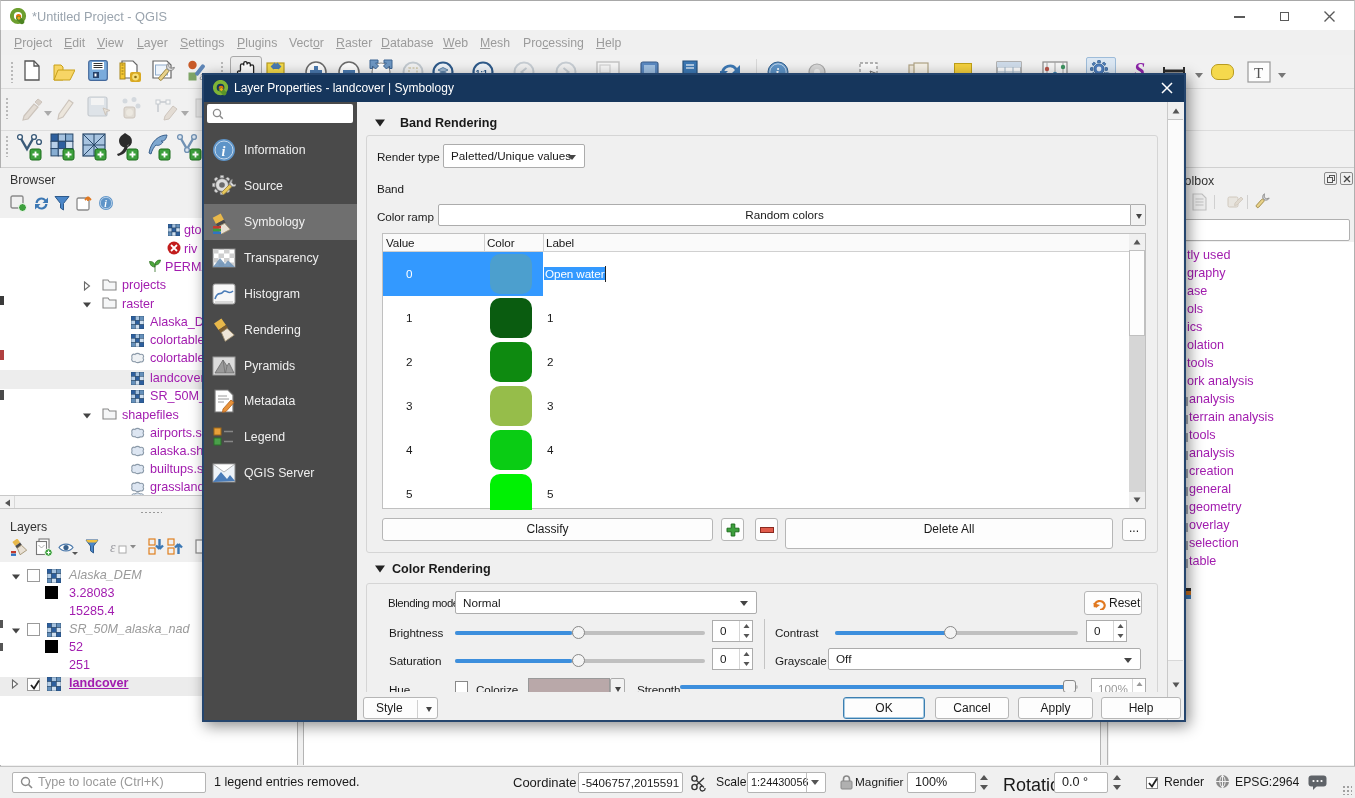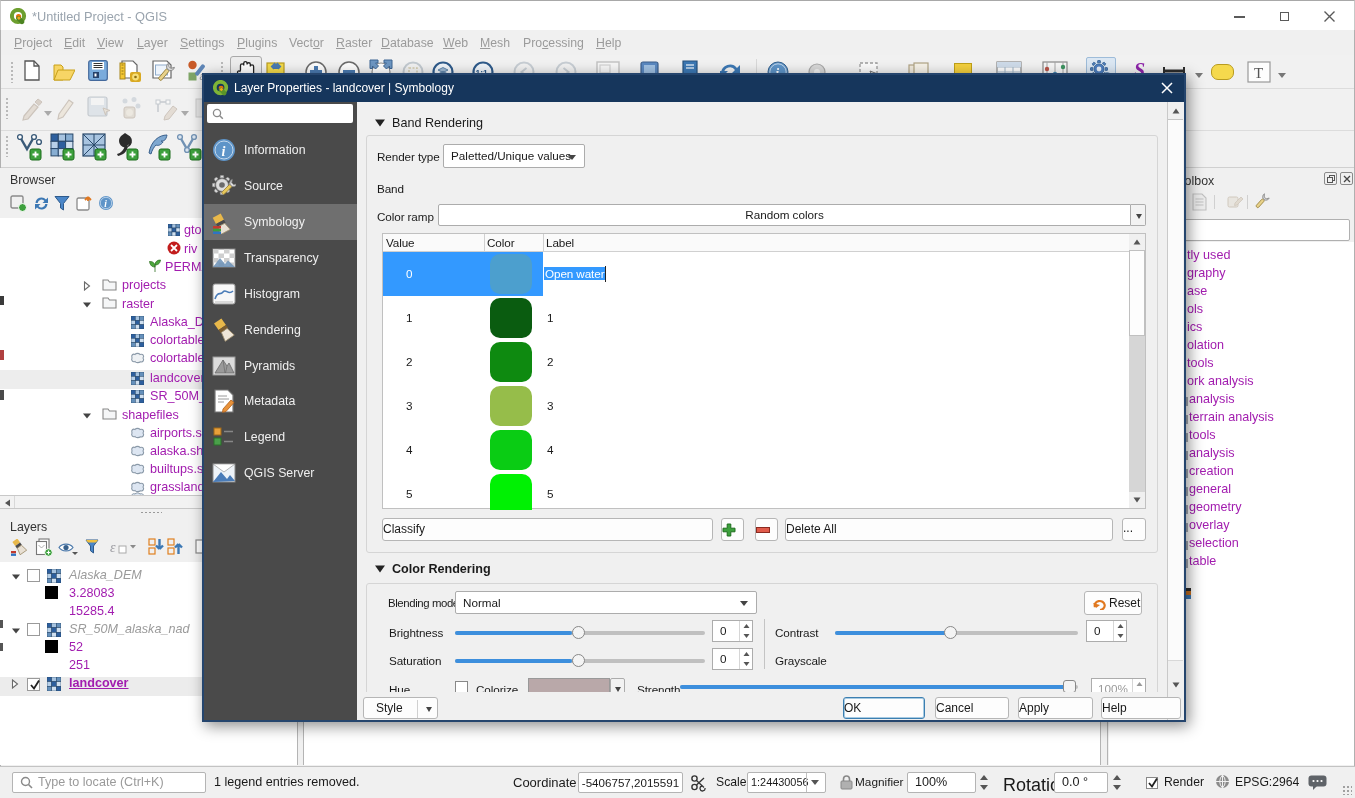--- a/index.html
+++ b/index.html
@@ -40,21 +40,21 @@
 .sideitem .lbl { position:absolute; left:40px; top:11px; }
 .sideicon { position:absolute; left:8px; top:6px; width:24px; height:24px; }
 #dlg-main { position:absolute; left:153px; top:27px; width:827px; height:618px; background:#f0f0f0; overflow:hidden; }
 .grp { position:absolute; border:1px solid #d5d5d5; border-radius:3px; }
 .dlabel { position:absolute; font-size:11.7px; letter-spacing:-0.1px; color:#1a1a1a; }
 .combo { position:absolute; background:#fff; border:1px solid #acacac; border-radius:2px; font-size:11.7px; }
 .combo .ctext { position:absolute; left:7px; top:3px; white-space:nowrap; }
 .arrow-dn { position:absolute; width:0; height:0; border-left:4px solid transparent;
   border-right:4px solid transparent; border-top:5px solid #444; }
 .btn { position:absolute; background:#fdfdfd; border:1px solid #b6b6b6; border-radius:3px;
-  font-size:12px; text-align:left; color:#1a1a1a; }
+  font-size:12px; text-align:center; color:#1a1a1a; }
 .spin { position:absolute; background:#fff; border:1px solid #acacac; font-size:11.7px; }
 .spin .sarr { position:absolute; right:0; top:0; width:13px; height:100%; border-left:1px solid #d6d6d6; }
 .slider-track { position:absolute; height:4px; border-radius:2px; background:#c0c0c0; }
 .slider-fill { position:absolute; height:4px; border-radius:2px; background:#3d8fdd; }
 .slider-handle { position:absolute; width:13px; height:13px; border-radius:7px;
   background:#f4f4f4; border:1px solid #888; }
 </style>
 </head>
 <body>
 <div id="stage">
@@ -879,21 +879,21 @@
           <path d="M1 3 h22 l-11 8 z" fill="#fff" stroke="#888" stroke-width="0.6"></path>
         </svg>
         <div class="lbl">QGIS Server</div>
       </div>
     </div>
     <div id="dlg-main">
 
       <svg class="abs" style="left:17px; top:16px" width="12" height="10" viewBox="0 0 12 10">
           <path d="M1 1.5 l5 7 5 -7 z" fill="#222"></path>
         </svg>
-      <div class="abs" style="left:35px; top:14px; font-size:12.6px; font-weight:normal">Band Rendering</div>
+      <div class="abs" style="left:43px; top:14px; font-size:12.6px; font-weight:bold">Band Rendering</div>
       <div class="grp" style="left:9px; top:33px; width:792px; height:418px"></div>
       <div class="dlabel" style="left:20px; top:48px">Render type</div>
       <div class="combo" style="left:86px; top:42px; width:142px; height:24px">
         <div class="ctext" style="top:4px">Paletted/Unique values</div>
         <div class="arrow-dn" style="right:8px; top:10px"></div>
       </div>
       <div class="dlabel" style="left:20px; top:80px">Band</div>
       <div class="dlabel" style="left:20px; top:108px">Color ramp</div>
       <div class="combo" style="left:81px; top:102px; width:693px; height:22px; border-radius:2px 0 0 2px">
         <div class="abs" style="left:0; top:3px; width:100%; text-align:center">Random colors</div>
@@ -952,21 +952,21 @@
       <div class="btn" style="left:364px; top:416px; width:23px; height:23px">
         <svg style="margin-top:4px" width="14" height="14" viewBox="0 0 14 14">
             <path d="M5.2 1 h3.6 v4.2 H13 v3.6 H8.8 V13 H5.2 V8.8 H1 V5.2 h4.2 z" fill="#3da03d" stroke="#1e6e1e" stroke-width="1"></path>
           </svg>
       </div>
       <div class="btn" style="left:398px; top:416px; width:23px; height:23px">
         <svg style="margin-top:8px" width="14" height="6" viewBox="0 0 14 6">
             <rect x="0.5" y="0.5" width="13" height="5" fill="#e05a4a" stroke="#8a2a20" stroke-width="1"></rect>
           </svg>
       </div>
-      <div class="btn" style="left:428px; top:416px; width:328px; height:23px; line-height:21px">Delete All</div>
+      <div class="btn" style="left:428px; top:416px; width:328px; height:31px; line-height:21px">Delete All</div>
       <div class="btn" style="left:765px; top:416px; width:24px; height:23px; line-height:18px">...</div>
 
       <svg class="abs" style="left:17px; top:462px" width="12" height="10" viewBox="0 0 12 10">
           <path d="M1 1.5 l5 7 5 -7 z" fill="#222"></path>
         </svg>
       <div class="abs" style="left:35px; top:460px; font-size:12.6px; font-weight:bold">Color Rendering</div>
       <div class="grp" style="left:9px; top:481px; width:792px; height:140px"></div>
       <div class="dlabel" style="left:31px; top:495px; font-size:11.4px; letter-spacing:-0.4px">Blending mode</div>
       <div class="combo" style="left:98px; top:489px; width:302px; height:23px">
         <div class="ctext" style="top:3.5px">Normal</div>
@@ -1013,20 +1013,24 @@
       <div class="spin" style="left:355px; top:546px; width:41px; height:22px">
         <div class="abs" style="left:7px; top:3px">0</div>
         <div class="sarr">
             <svg style="position:absolute;left:3px;top:3px" width="7" height="14" viewBox="0 0 7 14">
               <path d="M3.5 0 l3 4 h-6 z" fill="#555"></path>
               <path d="M3.5 14 l3 -4 h-6 z" fill="#555"></path>
             </svg>
           </div>
       </div>
       <div class="dlabel" style="left:418px; top:552px">Grayscale</div>
+      <div class="combo" style="left:471px; top:546px; width:313px; height:22px">
+        <div class="ctext">Off</div>
+        <div class="arrow-dn" style="right:8px; top:9px"></div>
+      </div>
       <div class="dlabel" style="left:32px; top:581px">Hue</div>
       <div class="abs" style="left:98px; top:579px; width:13px; height:13px; background:#fff; border:1px solid #888"></div>
       <div class="dlabel" style="left:119px; top:581px">Colorize</div>
       <div class="abs" style="left:171px; top:576px; width:82px; height:21px; background:#b9a8a9; border:1px solid #999"></div>
       <div class="combo" style="left:253px; top:576px; width:15px; height:21px; background:#f2f2f2">
         <div class="arrow-dn" style="right:3px; top:8px; border-left-width:3.5px; border-right-width:3.5px"></div>
       </div>
       <div class="dlabel" style="left:280px; top:581px">Strength</div>
       <div class="slider-track" style="left:323px; top:583px; width:398px"></div>
       <div class="slider-fill" style="left:323px; top:583px; width:390px"></div>

